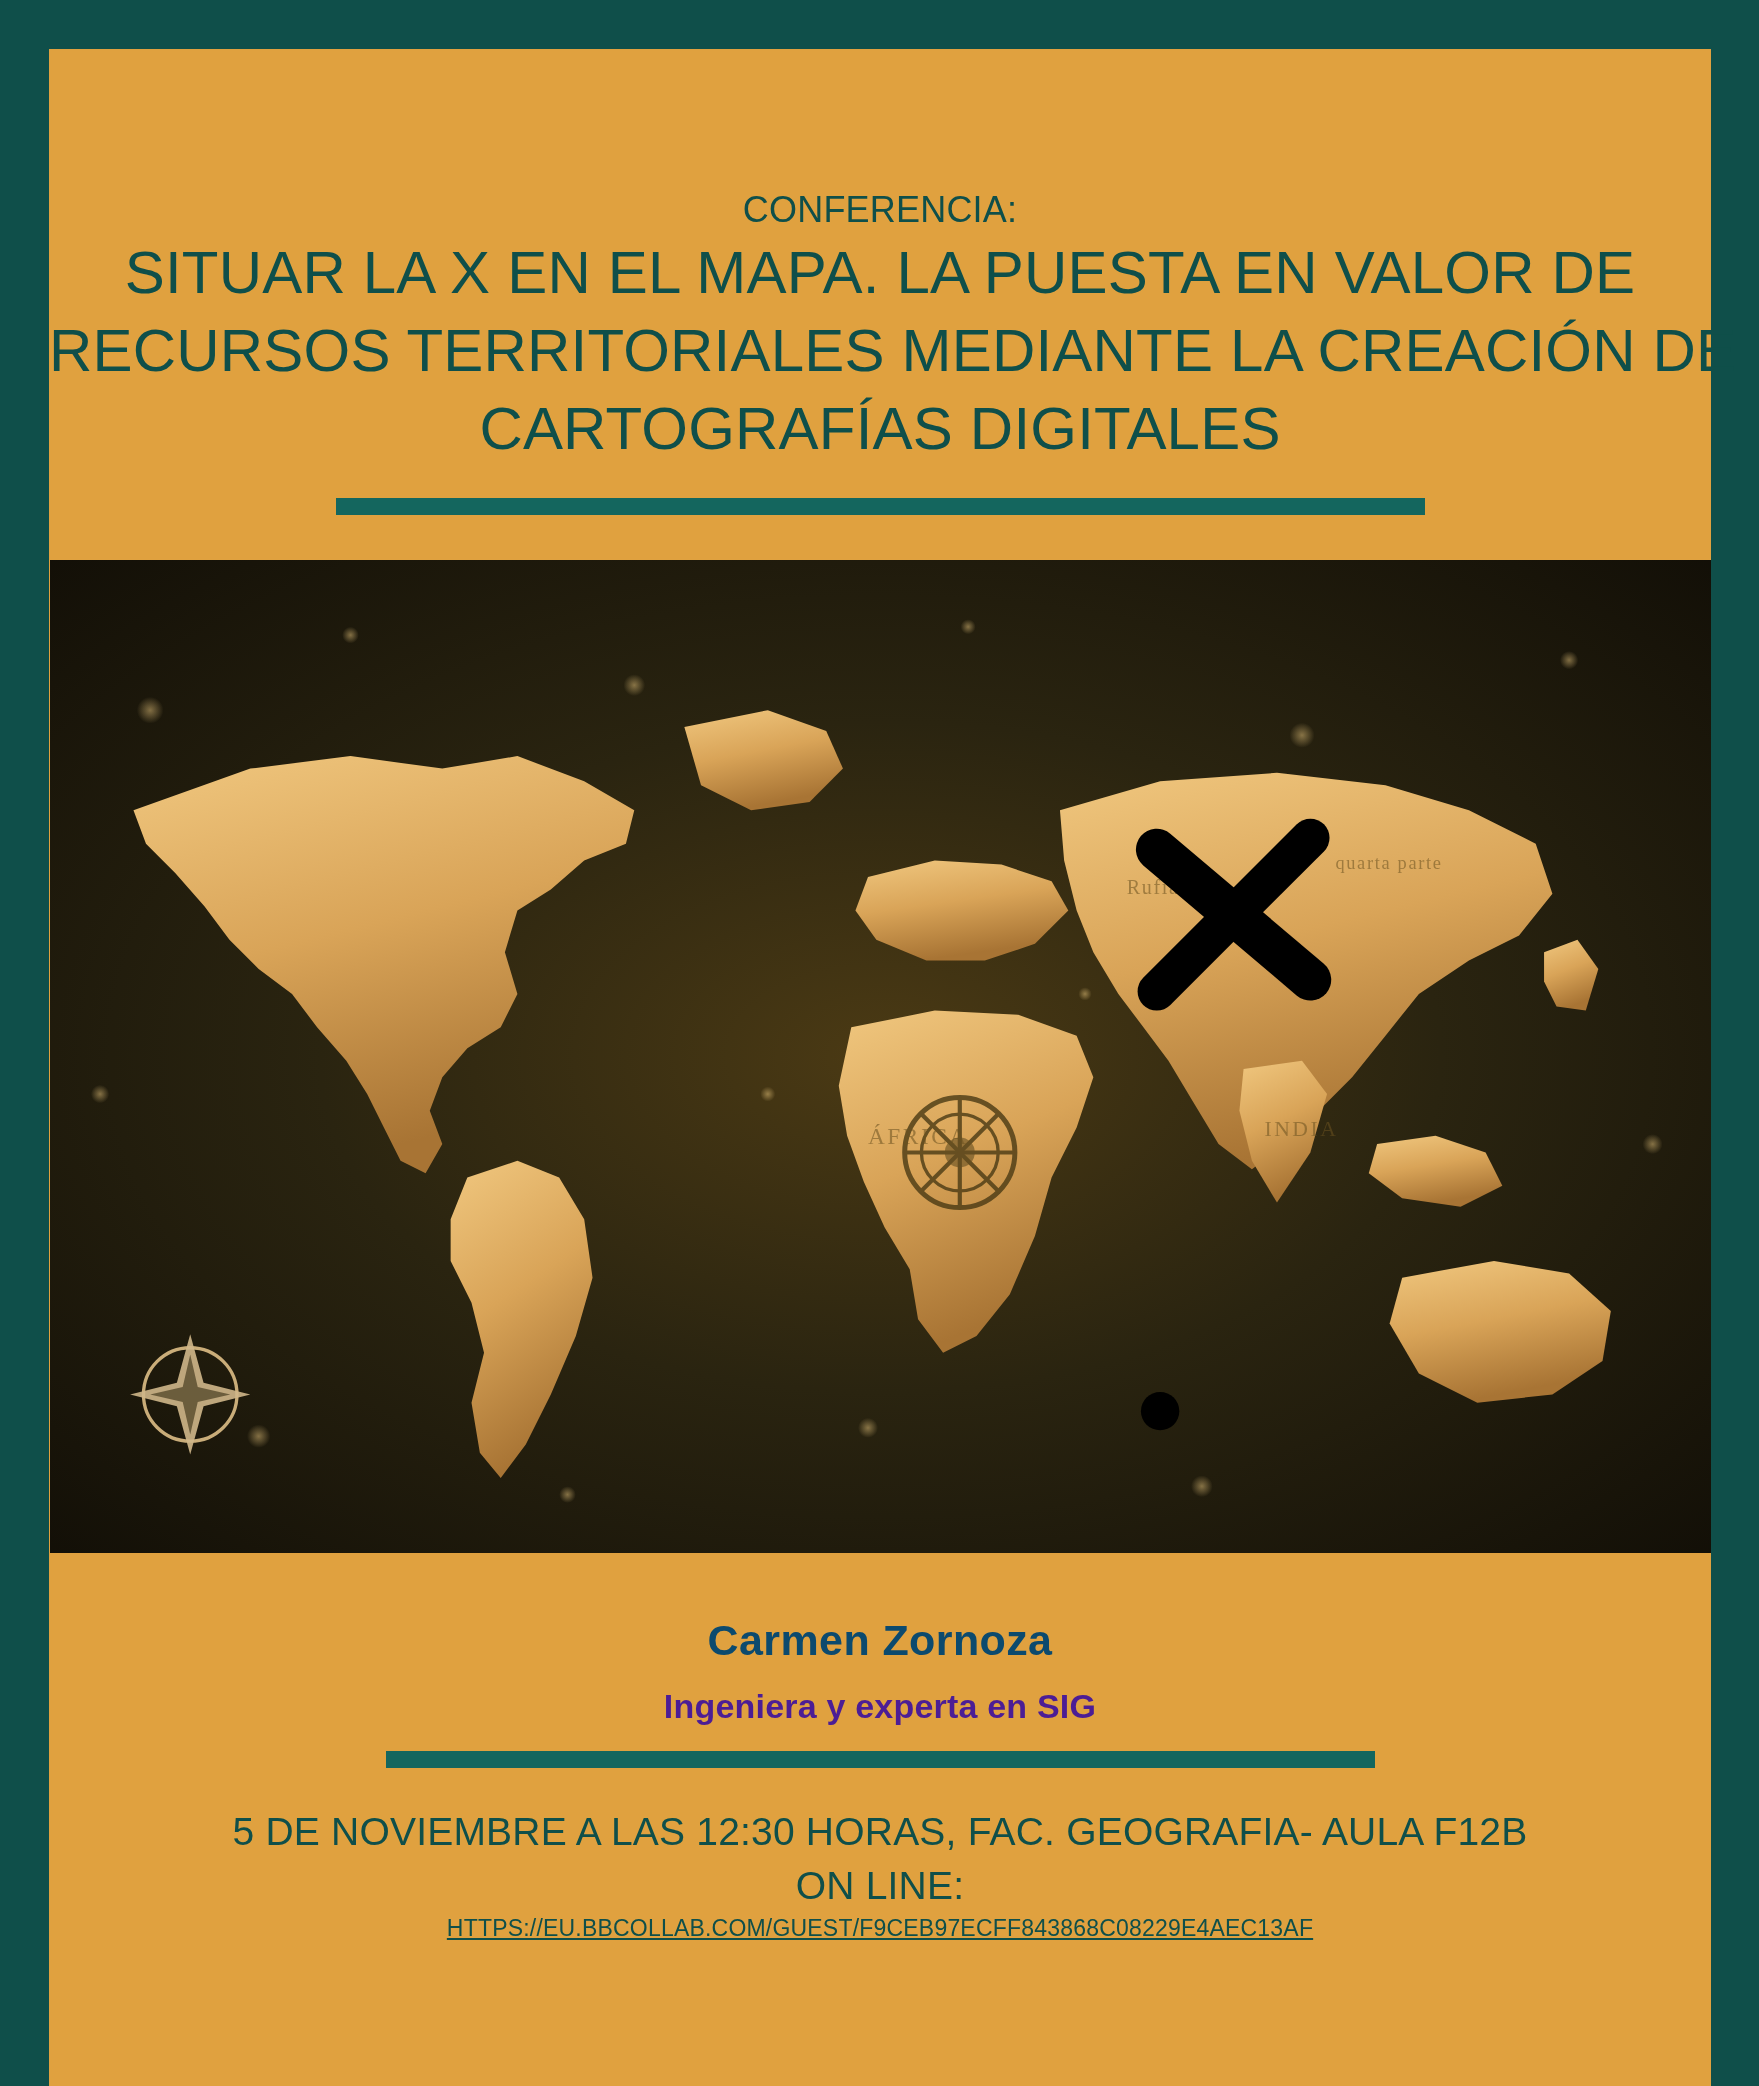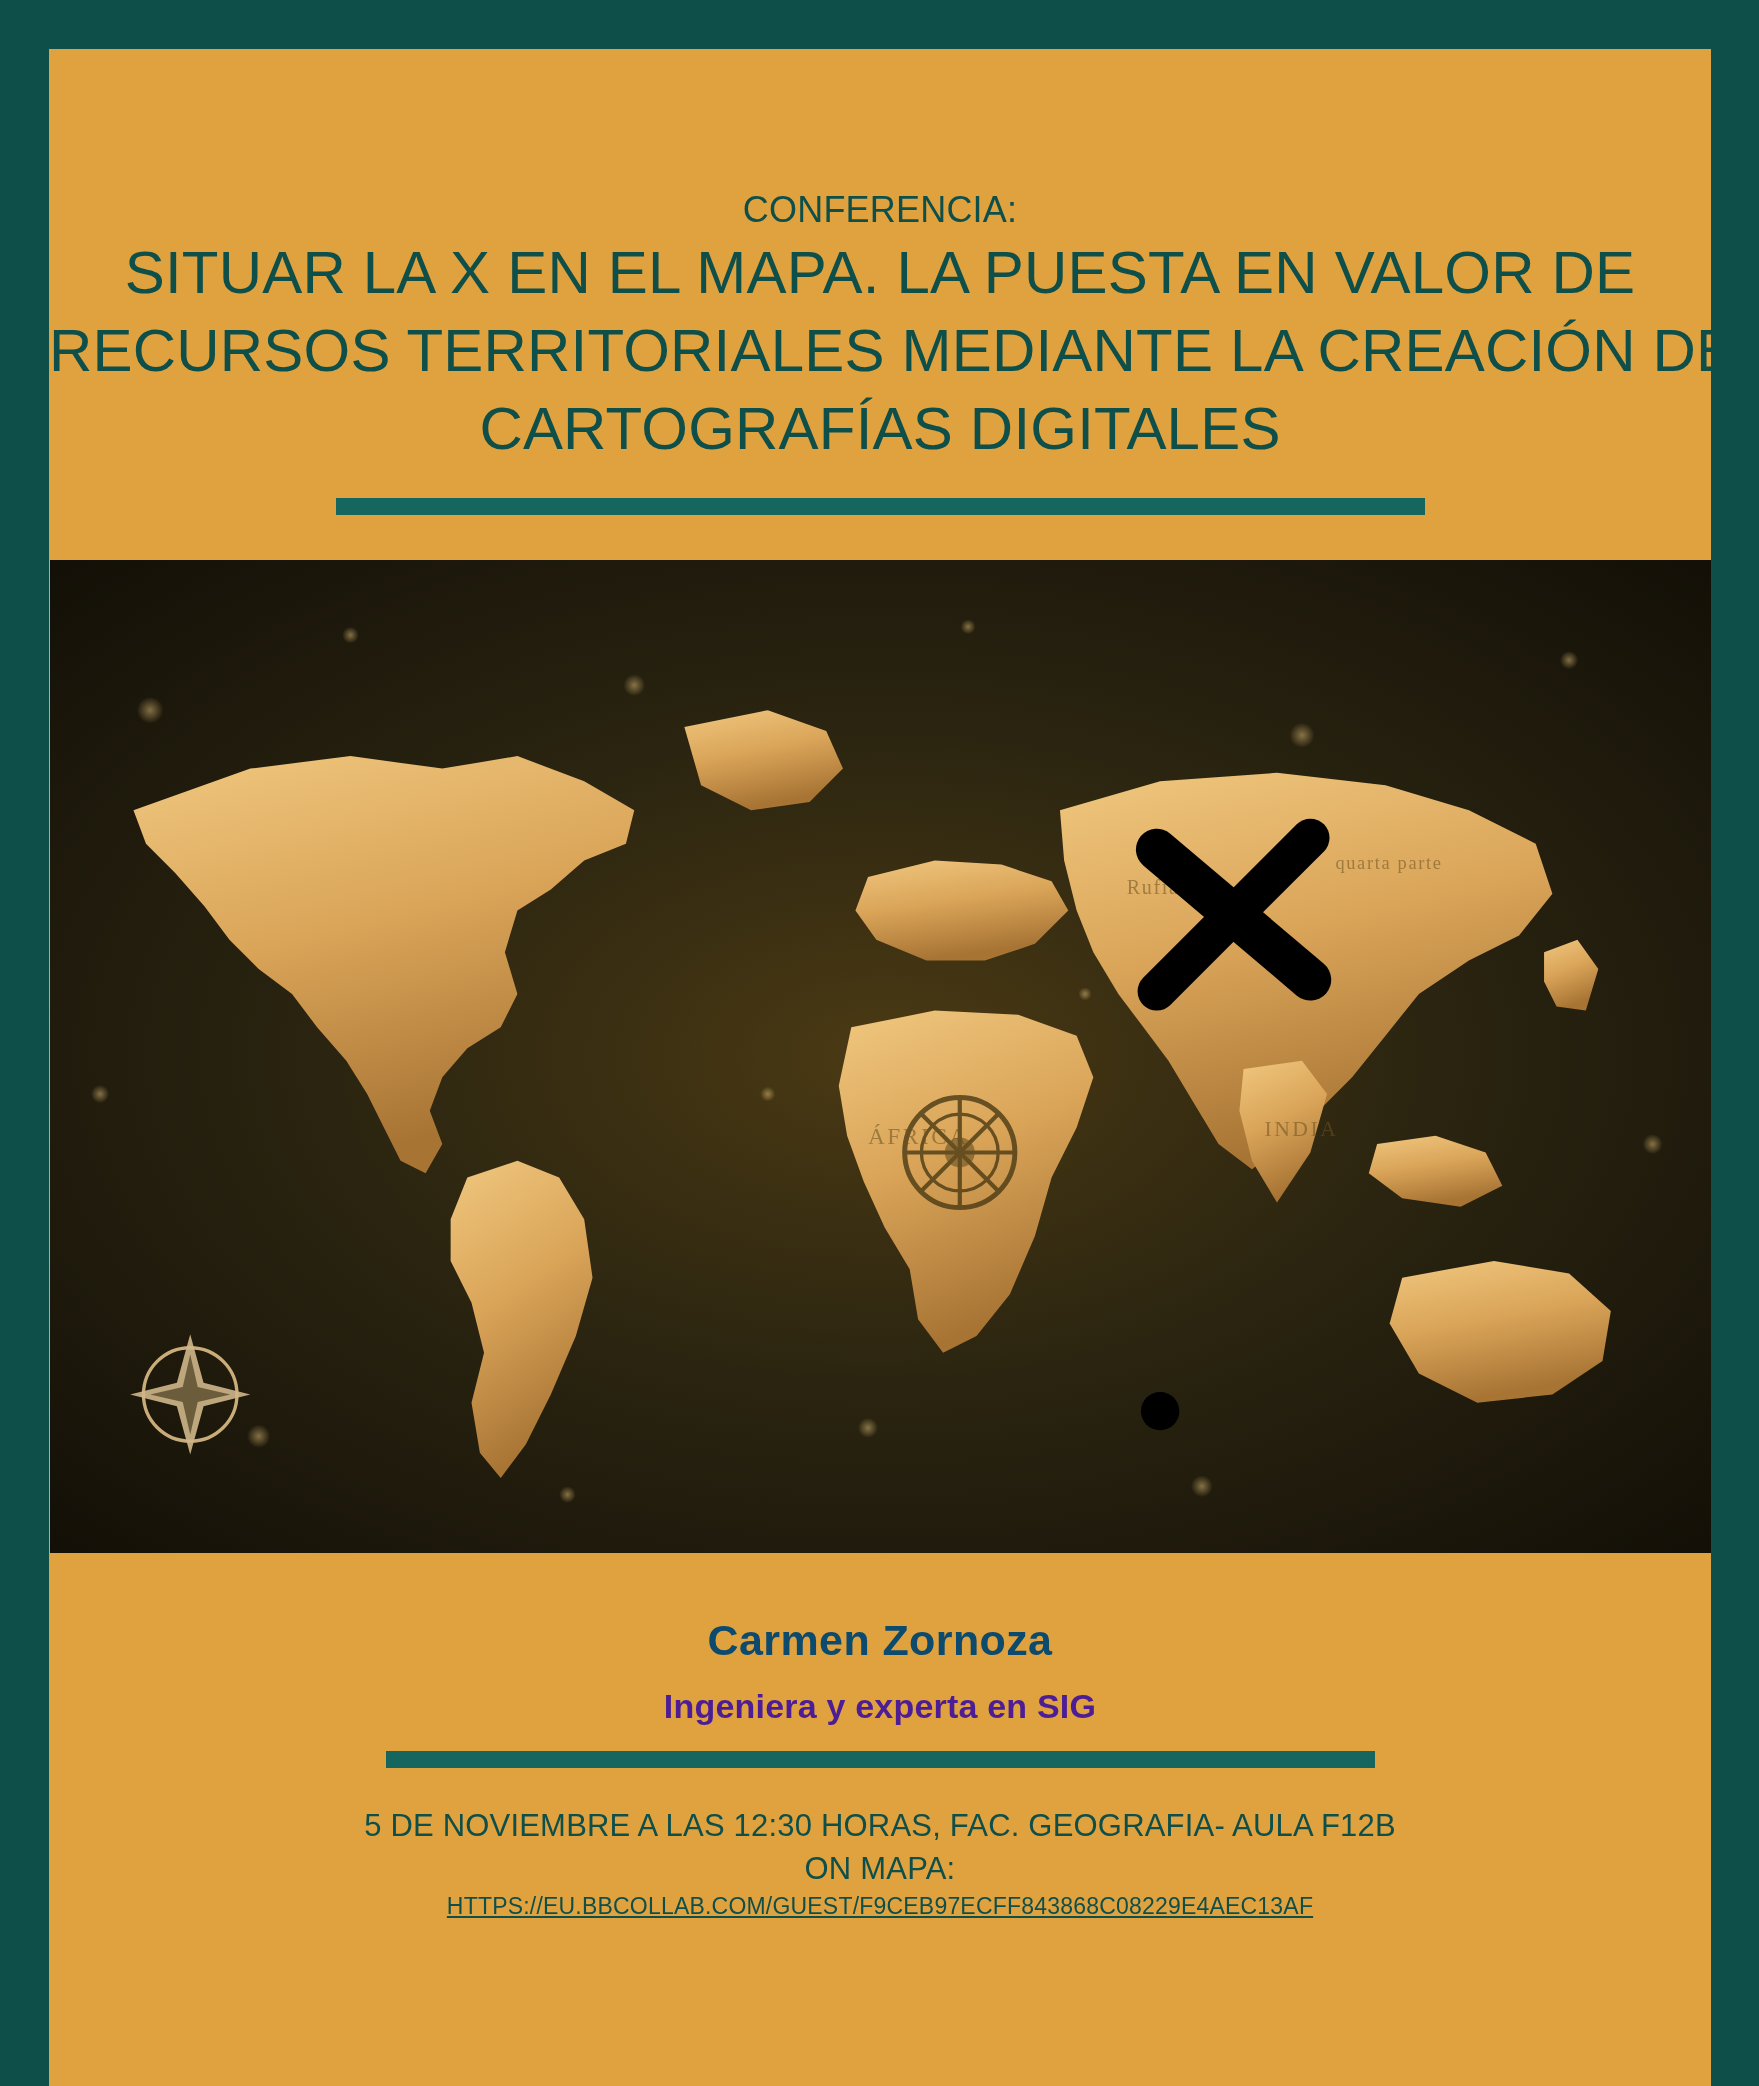--- a/index.html
+++ b/index.html
@@ -98,21 +98,21 @@
   }
 
   
   .details-block {
     text-align: center;
     margin-top: 37px;
     color: #0f4f4a;
     font-family: "Liberation Sans Narrow", "Liberation Sans", sans-serif;
   }
   .detail-line {
-    font-size: 31px;
+    font-size: 39px;
     line-height: 1.38;
     letter-spacing: 0.2px;
     white-space: nowrap;
   }
   .detail-url {
     font-size: 23px;
     line-height: 1.38;
     letter-spacing: 0.2px;
     text-decoration: underline;
     white-space: nowrap;
@@ -243,19 +243,19 @@
 
     <div class="speaker-block">
       <div class="speaker-name">Carmen Zornoza</div>
       <div class="speaker-role">Ingeniera y experta en SIG</div>
     </div>
 
     <div class="bar-mid"></div>
 
     <div class="details-block">
       <div class="detail-line">5 DE NOVIEMBRE A LAS 12:30 HORAS, FAC. GEOGRAFIA- AULA F12B</div>
-      <div class="detail-line">ON MAPA:</div>
+      <div class="detail-line">ON LINE:</div>
       <div class="detail-url">HTTPS://EU.BBCOLLAB.COM/GUEST/F9CEB97ECFF843868C08229E4AEC13AF</div>
     </div>
 
   </div>
 </div>
 
 
 </body></html>

